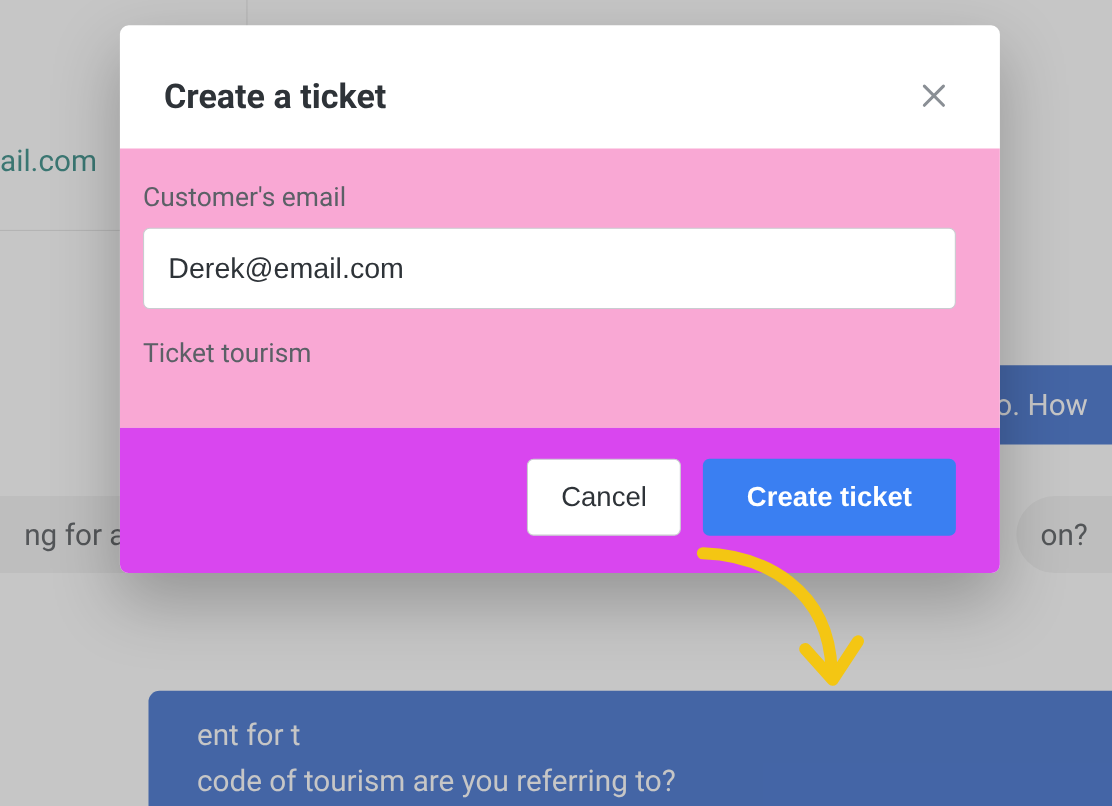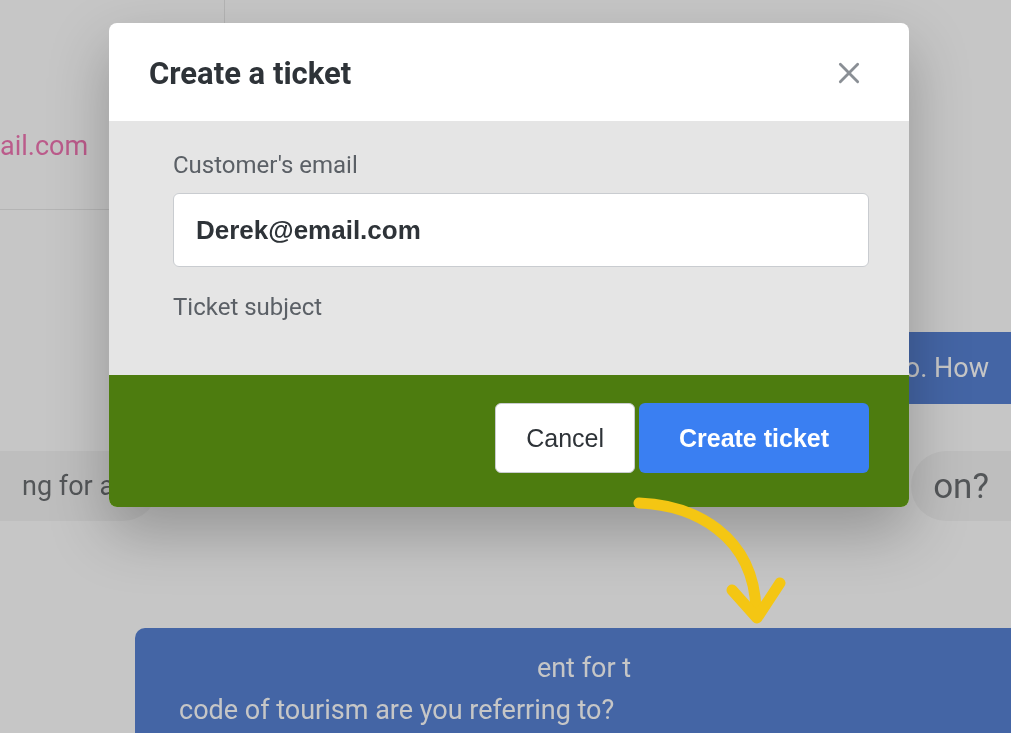--- a/index.html
+++ b/index.html
@@ -2,62 +2,62 @@
 <html><head>
 <meta charset="utf-8">
 <style>
   * { box-sizing: border-box; margin: 0; padding: 0; }
   html, body { width: 1011px; height: 733px; overflow: hidden; font-family: -apple-system, BlinkMacSystemFont, "Segoe UI", Roboto, "Helvetica Neue", Arial, sans-serif; }
   body { position: relative; background: #fff; }
 
   
   .bg { position: absolute; inset: 0; }
   .bg-left-panel { position: absolute; left: 0; top: 0; width: 225px; height: 210px; border-right: 1px solid #e0e0e0; border-bottom: 1px solid #e0e0e0; }
-  .bg-email-link { position: absolute; left: 0; top: 130px; font-size: 27px; color: #ec4899; padding-left: 0; }
+  .bg-email-link { position: absolute; left: 0; top: 130px; font-size: 27px; color: #0f766e; padding-left: 0; }
   .bg-agent-bubble { position: absolute; right: 0; top: 332px; height: 72px; background: #1f58c7; color: #fff; font-size: 27px; display:flex; align-items:center; padding: 0 22px; border-radius: 10px 0 0 10px; }
   .bg-user-bubble-1 { position: absolute; left: 0; top: 451px; height: 70px; background: #f1f1f1; color: #3a3e43; font-size: 27px; display:flex; align-items:center; padding: 0 22px; border-radius: 0 35px 35px 0; }
-  .bg-user-bubble-1b { position: absolute; right: 0; top: 451px; height: 70px; background: #f1f1f1; color: #3a3e43; font-size: 35px; display:flex; align-items:center; padding: 0 22px; border-radius: 35px 0 0 35px; }
+  .bg-user-bubble-1b { position: absolute; right: 0; top: 451px; height: 70px; background: #f1f1f1; color: #3a3e43; font-size: 27px; display:flex; align-items:center; padding: 0 22px; border-radius: 35px 0 0 35px; }
   .bg-agent-bubble-2 { position: absolute; left: 135px; right: 0; top: 628px; background: #1f58c7; color: #fff; font-size: 27px; padding: 20px 22px 30px 44px; border-radius: 10px 0 0 10px; line-height: 1.55; }
 
   
   .overlay { position: absolute; inset: 0; background: rgba(120,120,120,0.42); }
 
   
   .modal { position: absolute; left: 109px; top: 23px; width: 800px; background: #fff; border-radius: 8px; box-shadow: 0 25px 60px rgba(0,0,0,0.25); overflow: hidden; }
-  .modal-header { display:flex; align-items:center; justify-content:space-between; padding: 30px 40px 28px 40px; }
+  .modal-header { display:flex; align-items:center; justify-content:space-between; padding: 44px 40px 28px 40px; }
   .modal-title { font-size: 31px; font-weight: 700; color: #2e3338; }
   .modal-close { width: 40px; height: 40px; display:flex; align-items:center; justify-content:center; color: #888; cursor:pointer; border:none; background:none; }
   .modal-close svg { width: 26px; height: 26px; stroke: #8a8f95; stroke-width: 2.6; }
 
-  .modal-body { background: #e5e5e5; padding: 30px 40px 40px 64px; }
+  .modal-body { background: #f9a8d4; padding: 30px 40px 40px 21px; }
   .form-group { margin-bottom: 26px; }
   .form-group:last-child { margin-bottom: 0; }
   .form-label { display:block; font-size: 24px; color: #5b6066; margin-bottom: 14px; }
-  .form-input { width: 100%; height: 74px; border: 1px solid #c9ccd0; border-radius: 6px; background: #fff; font-size: 26px; color: #2e3338; padding: 0 22px; outline: none; font-weight: bold; }
+  .form-input { width: 100%; height: 74px; border: 1px solid #c9ccd0; border-radius: 6px; background: #fff; font-size: 26px; color: #2e3338; padding: 0 22px; outline: none; }
 
-  .modal-footer { display:flex; justify-content:flex-end; gap: 4px; padding: 28px 40px 34px 40px; background: #4d7c0f; }
+  .modal-footer { display:flex; justify-content:flex-end; gap: 20px; padding: 28px 40px 34px 40px; background: #d946ef; }
   .btn { height: 70px; padding: 0 30px; font-size: 25px; border-radius: 6px; cursor:pointer; display:flex; align-items:center; justify-content:center; font-weight: 500; }
   .btn-secondary { background: #fff; color: #2e3338; border: 1.5px solid #c9ccd0; }
   .btn-primary { background: #3a7ff2; color: #fff; border: none; min-width: 230px; font-weight: 600; }
 
   
   .annotation-arrow { position: absolute; left: 624px; top: 495px; width: 170px; height: 150px; pointer-events: none; }
   .annotation-arrow svg { width: 100%; height: 100%; overflow: visible; }
 </style>
 </head>
 <body>
 
 <div class="bg">
   <div class="bg-left-panel"></div>
   <div class="bg-email-link">ail.com</div>
   <div class="bg-agent-bubble">ello. How</div>
   <div class="bg-user-bubble-1">ng for a g</div>
   <div class="bg-user-bubble-1b">on?</div>
   <div class="bg-agent-bubble-2">
-    <div style="text-align:center;">ent for t</div>
+    <div style="text-align:left;">ent for t</div>
     <div>code of tourism are you referring to?</div>
   </div>
 </div>
 
 <div class="overlay"></div>
 
 <div class="modal">
   <div class="modal-header">
     <h2 class="modal-title">Create a ticket</h2>
     <button class="modal-close" aria-label="Close">
@@ -66,21 +66,21 @@
       </svg>
     </button>
   </div>
 
   <div class="modal-body">
     <div class="form-group">
       <label class="form-label">Customer's email</label>
       <input type="text" class="form-input" value="Derek@email.com" style="">
     </div>
     <div class="form-group">
-      <label class="form-label">Ticket subject</label>
+      <label class="form-label">Ticket tourism</label>
     </div>
   </div>
 
   <div class="modal-footer">
     <button class="btn btn-secondary">Cancel</button>
     <button class="btn btn-primary">Create ticket</button>
   </div>
 </div>
 
 <div class="annotation-arrow">

